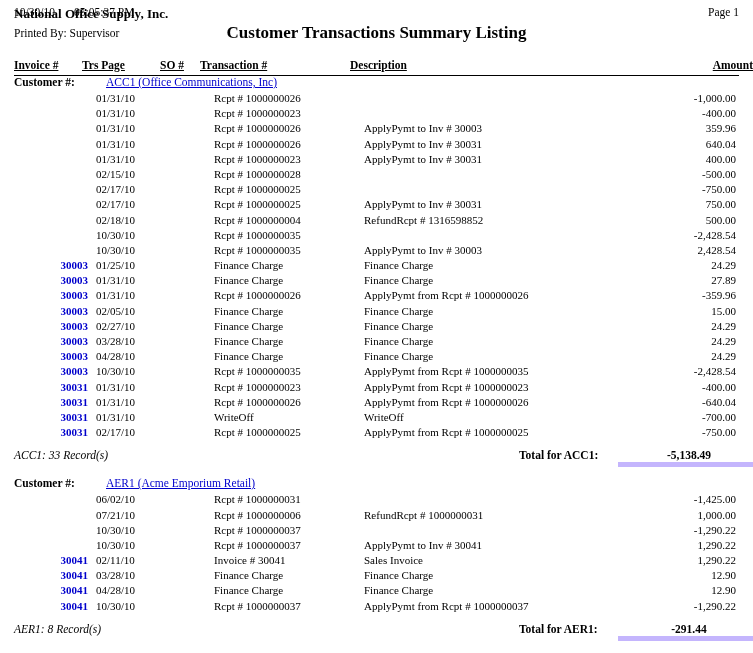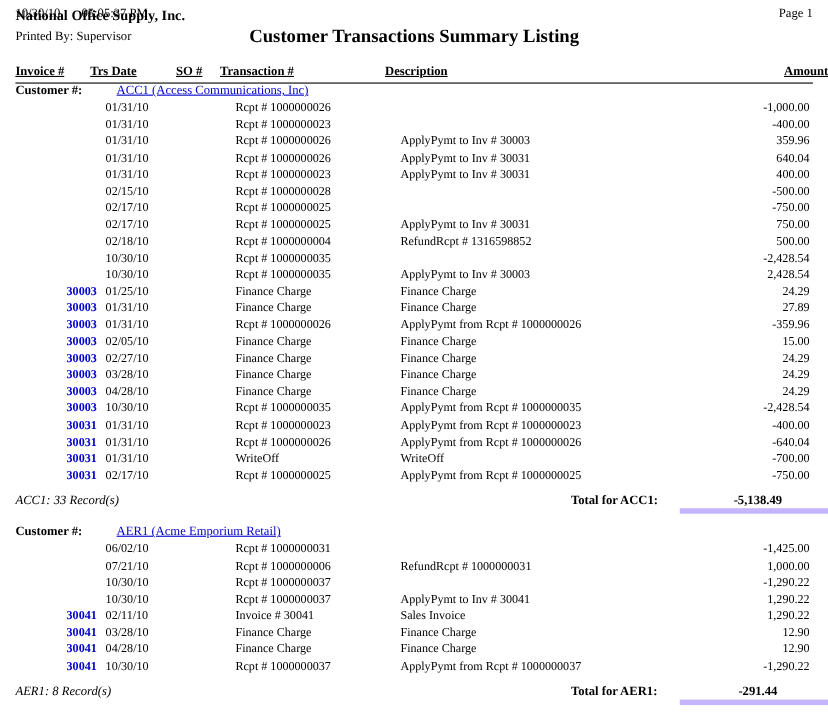--- a/index.html
+++ b/index.html
@@ -180,33 +180,33 @@
     <div class="hdr-page">Page 1</div>
   </div>
 
   <div class="hdr-row2">
     <div class="hdr-printed">Printed By: Supervisor</div>
     <div class="hdr-title">Customer Transactions Summary Listing</div>
   </div>
 
   <div class="colhead rule-top">
     <div class="ch-inv"><span>Invoice #</span></div>
-    <div class="ch-date"><span>Trs Date</span></div>
+    <div class="ch-date"><span>Trs Page</span></div>
     <div class="ch-so"><span>SO #</span></div>
     <div class="ch-trans"><span>Transaction #</span></div>
     <div class="ch-desc"><span>Description</span></div>
     <div class="ch-amt"><span>Amount</span></div>
   </div>
 
   <div class="rule"></div>
 
   <div class="grid" id="groups-container">
       <div class="cust-row">
         <div class="cust-label">Customer #:</div>
-        <a class="cust-name" href="#">ACC1 (Access Communications, Inc)</a>
+        <a class="cust-name" href="#">ACC1 (Office Communications, Inc)</a>
       </div>
       <div class="row">
         <div class="c-inv"></div>
         <div class="c-date">01/31/10</div>
         <div class="c-so"></div>
         <div class="c-trans">Rcpt # 1000000026</div>
         <div class="c-desc"></div>
         <div class="c-amt">-1,000.00</div>
       </div>
       <div class="row">

